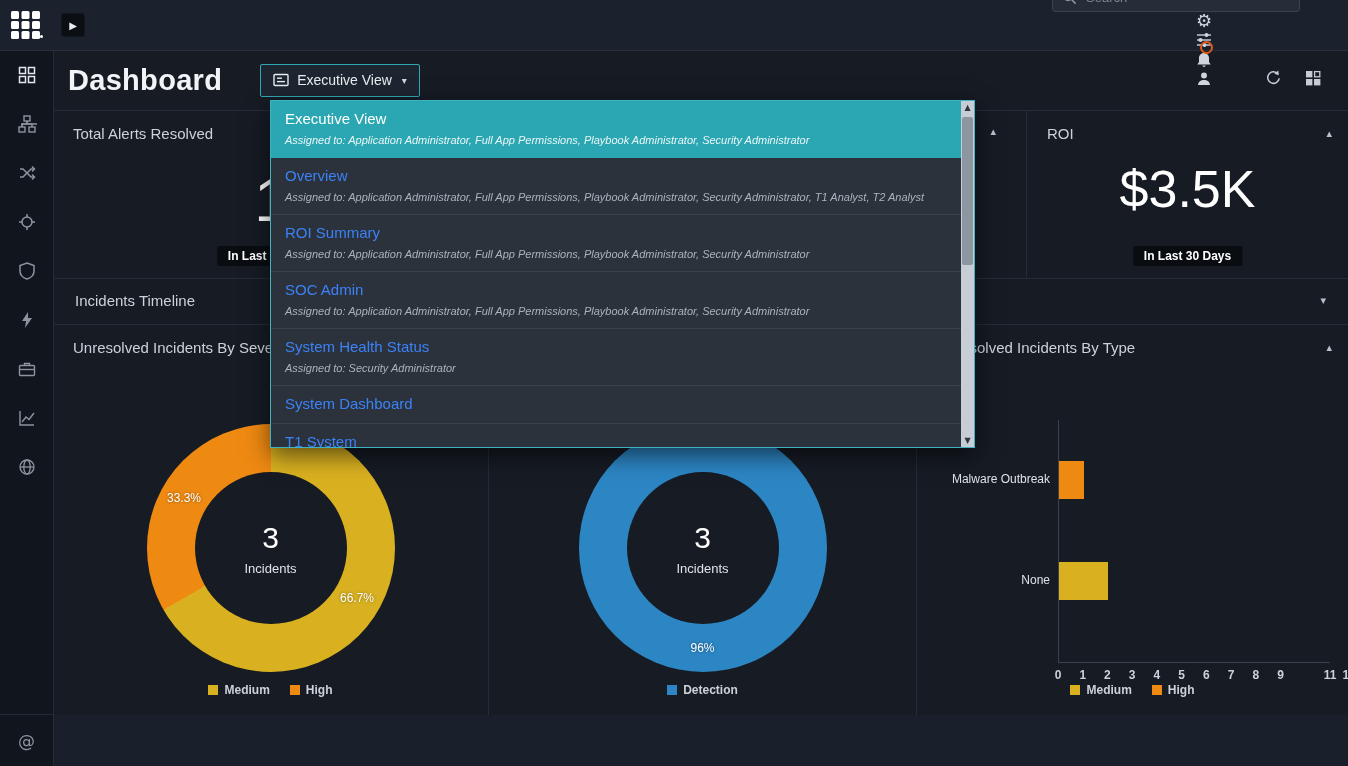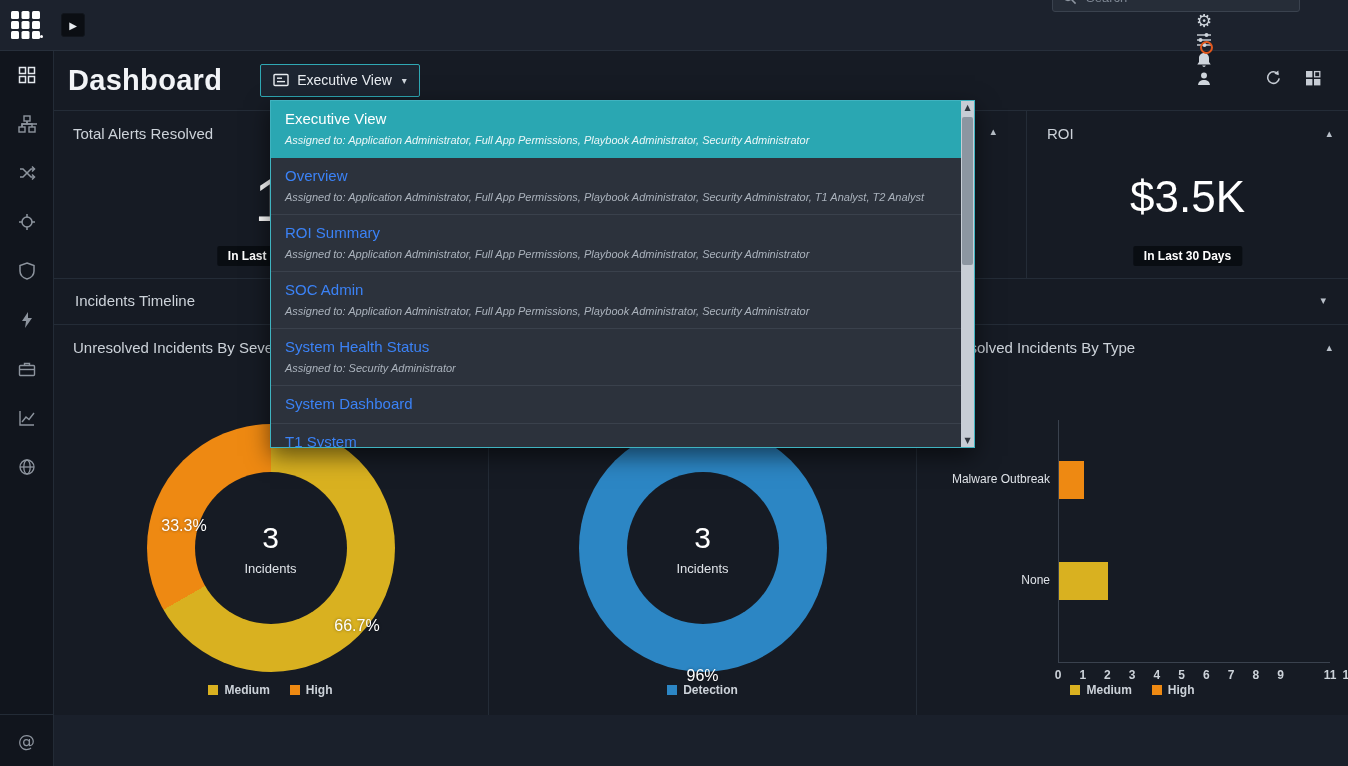--- a/index.html
+++ b/index.html
@@ -54,41 +54,41 @@
   .kpi-row .widget + .widget{border-left:1px solid #242c37;}
   .kpi-a{width:437px;} .kpi-b{width:535px;} .kpi-c{flex:1;}
 
   .w-head{position:absolute;top:14px;left:20px;right:16px;display:flex;
     justify-content:space-between;align-items:center;}
   .w-title{font-size:15px;color:#ccd2d9;}
   .w-caret{font-size:11px;color:#b9c0c9;cursor:pointer;}
   .kpi-b .w-head{right:30px;}
 
   .kpi-value{position:absolute;top:55px;left:0;right:0;text-align:center;font-size:62px;color:#ffffff;line-height:1.1;}
-  .kpi-c .kpi-value{top:62px;font-size:44px;}
+  .kpi-c .kpi-value{top:50px;font-size:52px;}
   .kpi-badge{position:absolute;top:135px;left:50%;transform:translateX(-50%);
     background:#090d12;color:#fff;font-size:12px;font-weight:bold;padding:3px 11px;border-radius:2px;white-space:nowrap;}
 
   .timeline-row{position:absolute;left:0;right:0;top:227px;height:48px;display:flex;
     align-items:center;justify-content:space-between;padding:0 22px;box-sizing:border-box;
     border-bottom:1px solid #242c37;cursor:pointer;}
 
   .charts-row{position:absolute;left:0;right:0;top:275px;height:390px;display:flex;
     border-bottom:1px solid #242c37;}
   .charts-row .widget{position:relative;}
   .charts-row .widget + .widget{border-left:1px solid #242c37;}
   .chart-a{width:435px;} .chart-b{width:427px;} .chart-c{flex:1;}
 
   .donut{width:248px;height:248px;border-radius:50%;margin:99px auto 0;position:relative;}
   .donut-hole{position:absolute;left:50%;top:50%;width:152px;height:152px;margin:-76px 0 0 -76px;
     border-radius:50%;background:#161b24;display:flex;flex-direction:column;align-items:center;justify-content:center;}
   .donut-num{font-size:30px;color:#fff;}
   .donut-cap{font-size:13px;color:#dfe3e8;margin-top:6px;}
-  .pct-label{position:absolute;transform:translate(-50%,-50%);font-size:16px;color:#fff;
-    text-shadow:0 0 3px rgba(0,0,0,.45);white-space:nowrap;margin-top:28px;}
+  .pct-label{position:absolute;transform:translate(-50%,-50%);font-size:12px;color:#fff;
+    text-shadow:0 0 3px rgba(0,0,0,.45);white-space:nowrap;}
 
   .w-legend{position:absolute;bottom:18px;left:0;right:0;display:flex;justify-content:center;gap:20px;}
   .lg-item{display:flex;align-items:center;gap:6px;font-size:12px;font-weight:bold;color:#ccd2d9;cursor:pointer;}
   .lg-sq{width:10px;height:10px;display:inline-block;}
 
   .hb-wrap{position:absolute;top:95px;left:0;right:18px;height:275px;}
   .hb-area{position:absolute;left:141px;right:0;top:0;height:242px;
     border-left:1px solid #3a424e;border-bottom:1px solid #3a424e;}
   .hb-bar{position:absolute;left:0;height:38px;}
   .hb-cat{position:absolute;left:0;width:133px;text-align:right;font-size:12px;color:#dfe3e8;white-space:nowrap;}

